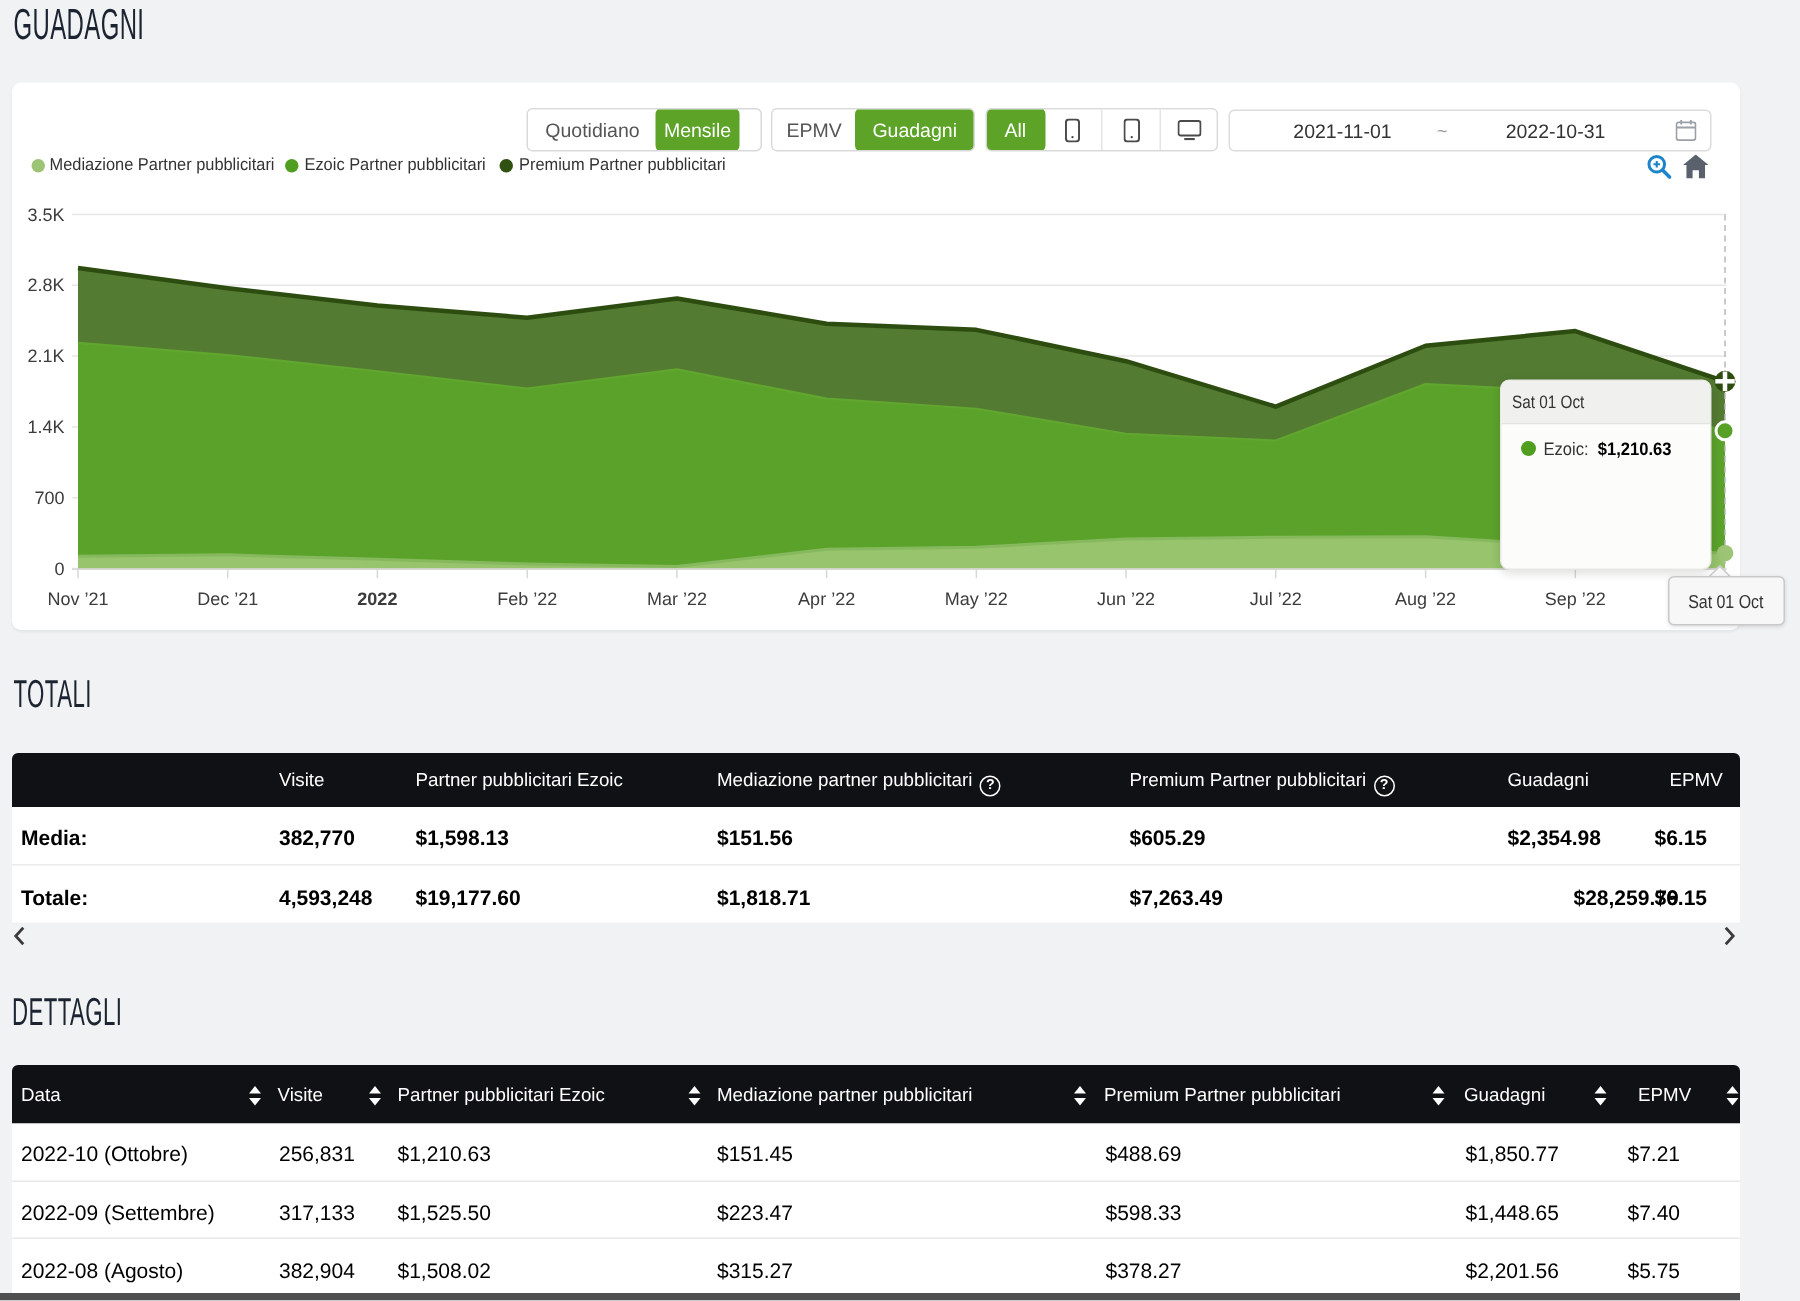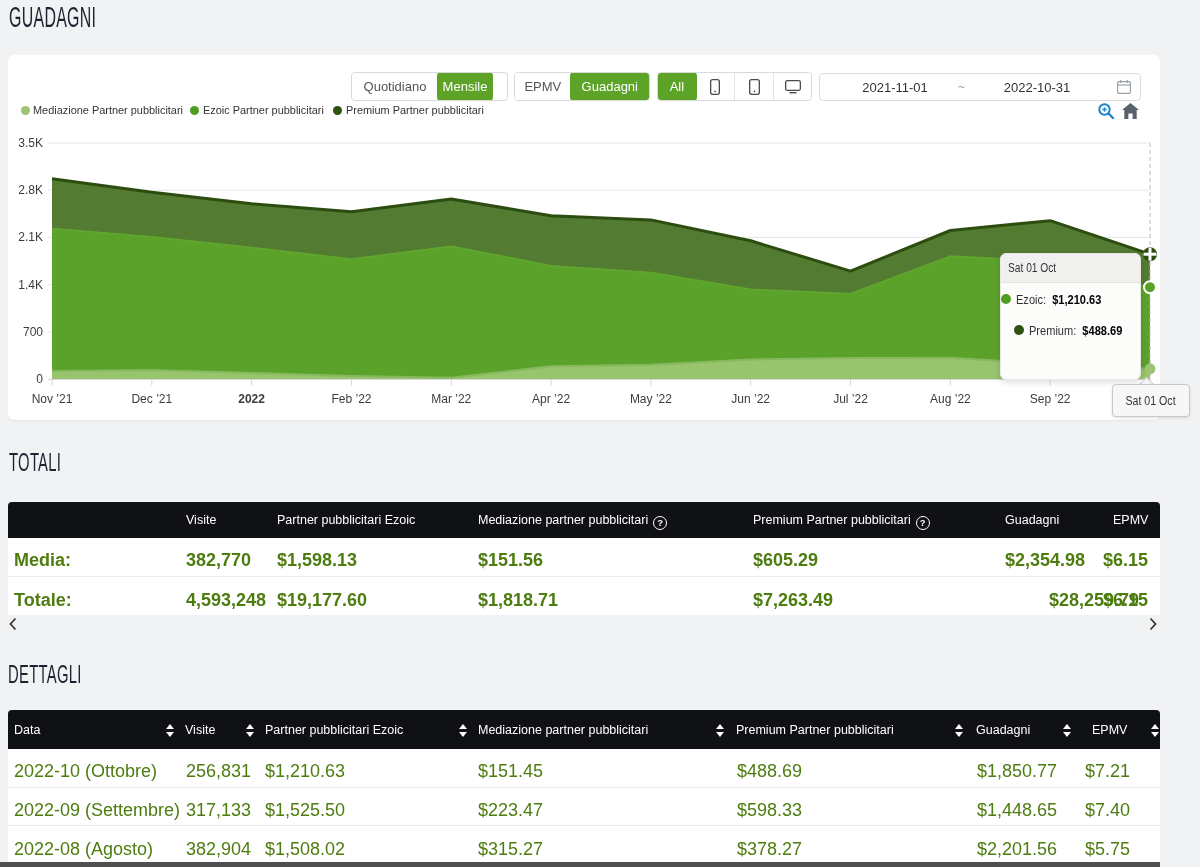--- a/index.html
+++ b/index.html
@@ -4,21 +4,21 @@
 <style>
 html,body{margin:0;padding:0}
 body{width:1200px;height:867px;background:#f1f2f4;font-family:"Liberation Sans",sans-serif;position:relative;overflow:hidden}
 .abs{position:absolute}
 .hdg{font-weight:400;color:#1b2430;transform-origin:0 50%;white-space:nowrap;letter-spacing:.5px}
 .grp{position:absolute;top:72px;height:29px;background:#fff;border:1px solid #d9d9d9;border-radius:4px;display:flex;box-sizing:border-box;overflow:hidden}
 .bw{display:flex;align-items:center;justify-content:center;font-size:13px;color:#555;background:#fff;box-sizing:border-box}
 .bg{display:flex;align-items:center;justify-content:center;font-size:13px;color:#fff;background:#5ca327;border-radius:4px;margin:-1px;box-sizing:border-box;position:relative;z-index:2}
 .cell{position:absolute;white-space:nowrap}
 .thw{color:#fff;font-size:12.5px}
-.tv{color:#4d7c0f;font-size:18px}
+.tv{color:#000000;font-size:14px}
 .caret{position:absolute;width:8px}
 .caret i{display:block;width:0;height:0;border-left:4px solid transparent;border-right:4px solid transparent}
 .caret .u{border-bottom:5px solid #fdfdfd;margin-bottom:3px}
 .caret .d{border-top:5px solid #fdfdfd}
 .qm{display:inline-block;width:12px;height:12px;border:1.5px solid #fff;border-radius:50%;font-size:9.5px;font-weight:bold;line-height:12px;text-align:center;vertical-align:-2px;margin-left:5px}
 </style>
 </head>
 <body>
 
 <div class="abs hdg" style="left:9px;top:1px;font-size:29px;transform:scaleX(0.55)">GUADAGNI</div>
@@ -130,27 +130,23 @@
 <line x1="1142" y1="23" x2="1142" y2="256" stroke="#b9b9b9" stroke-width="1" stroke-dasharray="4,3"></line>
 <circle cx="1142" cy="248.8" r="5.5" fill="#9cc474"></circle>
 <circle cx="1142" cy="167.2" r="6" fill="#57a127" stroke="#fff" stroke-width="2"></circle>
 <circle cx="1142" cy="134.2" r="7" fill="#2d4d10"></circle>
 <rect x="1135.5" y="132.7" width="13" height="3" fill="#fff"></rect>
 <rect x="1140.5" y="127.7" width="3" height="13" fill="#fff"></rect>
 </svg>
 
 <div class="abs" style="left:1000px;top:253px;width:141px;height:127px;background:#fcfcfa;border:1px solid #e7e7e4;border-radius:6px;box-shadow:0 2px 7px rgba(0,0,0,.14);z-index:5;box-sizing:border-box">
  <div style="height:28px;background:#f0f1ee;border-bottom:1px solid #e3e3e0;border-radius:5px 5px 0 0;font-size:12px;color:#333;line-height:28px;padding-left:7px"><span style="display:inline-block;transform:scaleX(0.85);transform-origin:0 50%">Sat 01 Oct</span></div>
- <div style="display:flex;align-items:center;height:31px;">
+ <div style="display:flex;align-items:center;height:31px;padding-left:13px">
       <span style="width:10px;height:10px;border-radius:50%;background:#4f9e20;margin-right:5px;flex-shrink:0"></span>
       <span style="transform:scaleX(0.92);transform-origin:0 50%;white-space:nowrap;display:inline-block"><span style="font-size:12px;color:#333">Ezoic:&nbsp;&nbsp;</span><span style="font-size:12px;color:#000;font-weight:bold">$1,210.63</span></span>
-    </div>
- <div style="display:flex;align-items:center;height:31px;padding-left:13px">
-      <span style="width:10px;height:10px;border-radius:50%;background:#2f5213;margin-right:5px;flex-shrink:0"></span>
-      <span style="transform:scaleX(0.92);transform-origin:0 50%;white-space:nowrap;display:inline-block"><span style="font-size:12px;color:#333">Premium:&nbsp;&nbsp;</span><span style="font-size:12px;color:#000;font-weight:bold">$488.69</span></span>
     </div>
 </div>
 <div class="abs" style="left:1141px;top:379px;width:10px;height:10px;background:#f7f7f7;border-left:1px solid #c9c9c9;border-top:1px solid #c9c9c9;transform:rotate(45deg);z-index:6"></div>
 <div class="abs" style="left:1112px;top:384px;width:78px;height:33px;background:#f7f7f7;border:1px solid #c9c9c9;border-radius:4px;box-shadow:0 1px 3px rgba(0,0,0,.12);font-size:12.5px;color:#333;display:flex;align-items:center;justify-content:center;box-sizing:border-box;z-index:6">
     <span style="display:inline-block;transform:scaleX(0.85)">Sat 01 Oct</span>
   </div>
 
 <div class="abs hdg" style="left:9px;top:447px;font-size:26px;transform:scaleX(0.57)">TOTALI</div>
 <div class="abs" style="left:8px;top:502px;width:1152px;height:36px;background:#101114;border-radius:4px 4px 0 0"></div>
 <div class="abs" style="left:8px;top:538px;width:1152px;height:77px;background:#fff"></div>

